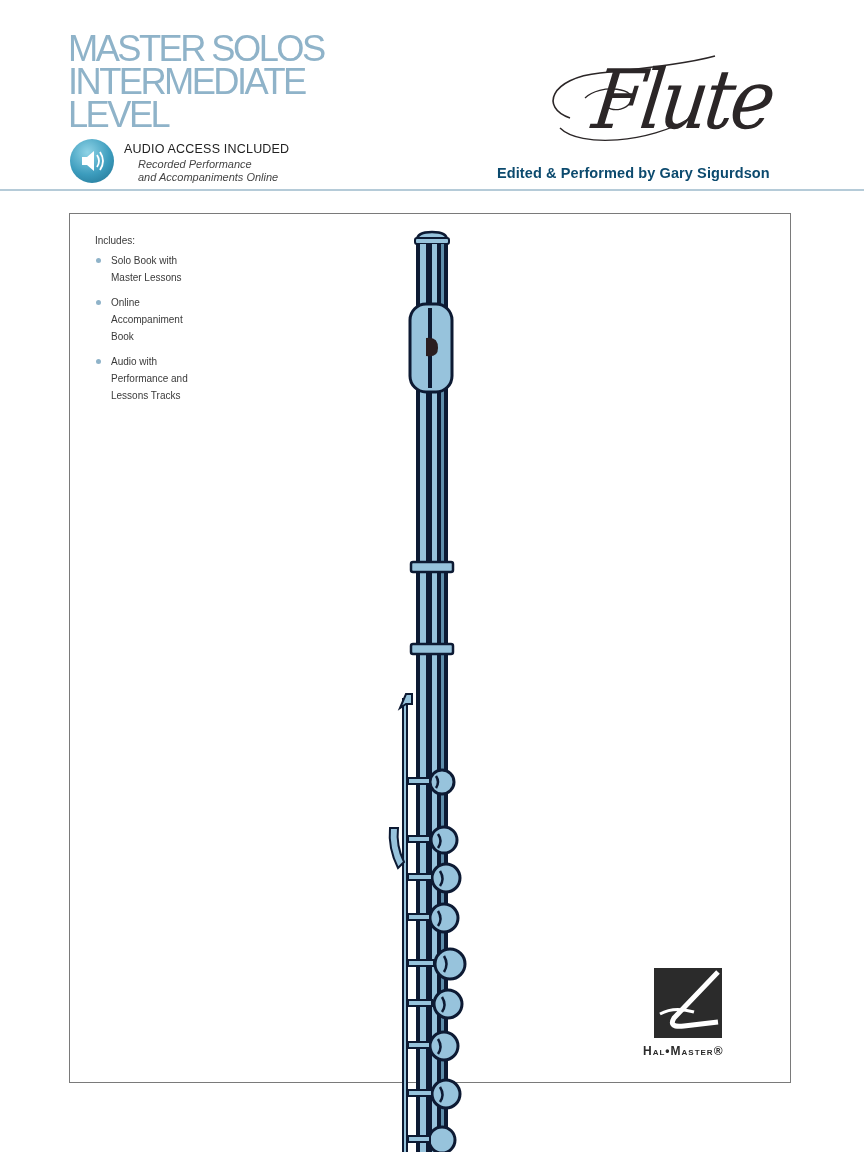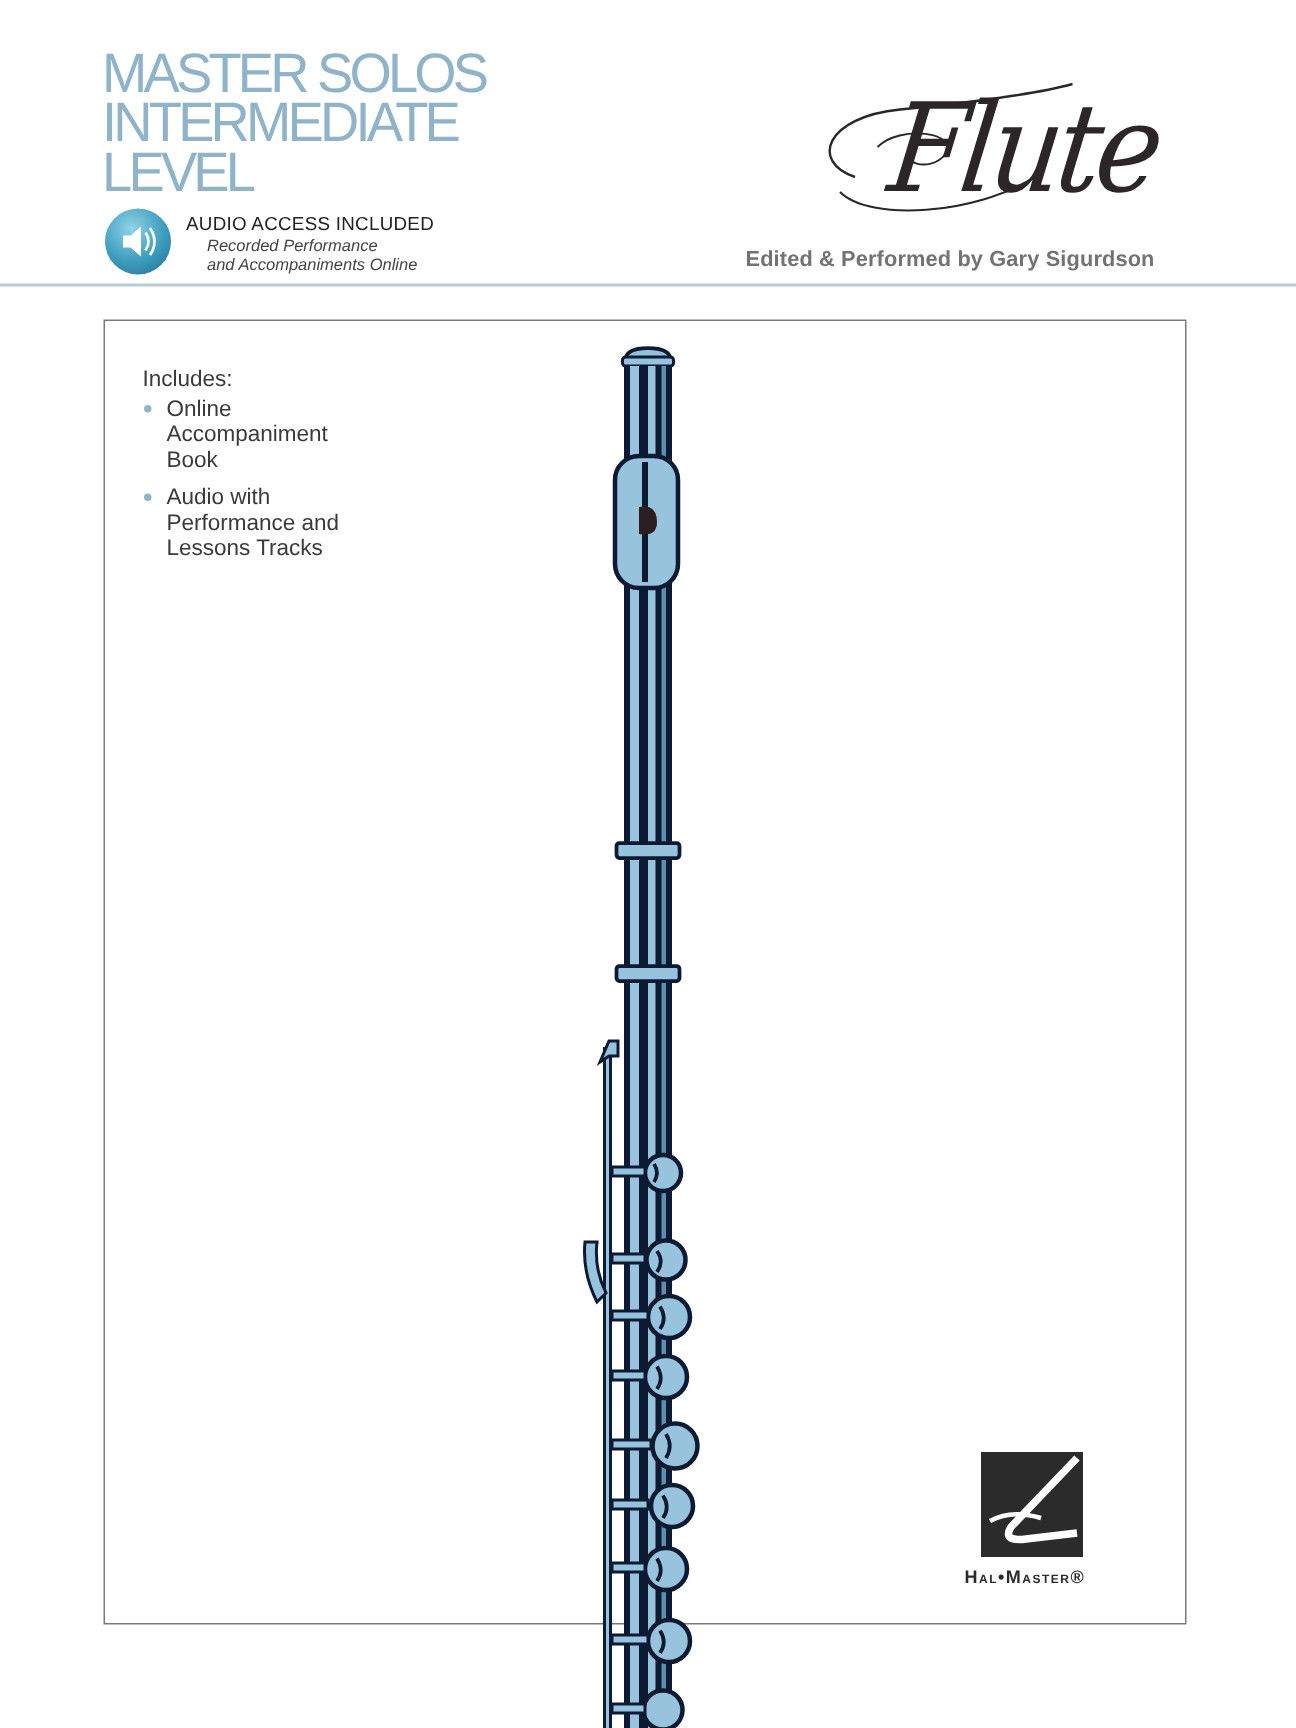--- a/index.html
+++ b/index.html
@@ -6,24 +6,24 @@
   body { width:864px; height:1152px; position:relative; overflow:hidden; font-family:"Liberation Sans", sans-serif; }
   .series-title { position:absolute; left:68px; top:32px; color:#8fb3c9; font-family:"Liberation Sans", sans-serif; font-size:37px; line-height:33px; letter-spacing:-2.6px; font-weight:normal; transform:scaleX(0.98); transform-origin:left top; }
   .series-title div { white-space:nowrap; }
   .audio-block { position:absolute; left:70px; top:139px; width:260px; height:46px; }
   .audio-icon { position:absolute; left:0; top:0; width:44px; height:44px; border-radius:50%; background:radial-gradient(circle at 40% 30%, #8fd3e6 0%, #3c9cbd 55%, #1f6f8f 100%); }
   .audio-icon svg { position:absolute; left:0; top:0; }
   .audio-heading { position:absolute; left:54px; top:3px; font-size:12.5px; font-weight:normal; color:#222; letter-spacing:0.2px; white-space:nowrap; }
   .audio-sub { position:absolute; left:54px; top:19px; font-size:11px; font-style:italic; color:#444; line-height:12.5px; white-space:nowrap;margin-left:14px; }
   .instrument-title { position:absolute; left:540px; top:48px; width:280px; height:110px; }
   .instrument-title .script { position:absolute; left:60px; top:2px; font-family:"DejaVu Serif", serif; font-style:italic; font-size:82px; color:#2b2627; letter-spacing:-4px; line-height:100px; transform:scaleX(0.9) skewX(-8deg); transform-origin:left top; }
-  .editor-line { position:absolute; left:497px; top:165px; font-size:14.5px; font-weight:bold; color:#737373; white-space:nowrap; letter-spacing:0.1px; }
+  .editor-line { position:absolute; left:497px; top:165px; font-size:14.5px; font-weight:bold; color:#0c4a6e; white-space:nowrap; letter-spacing:0.1px; }
   .header-rule { position:absolute; left:0; top:189px; width:864px; height:2px; background:#b5cbd8; }
   .frame { position:absolute; left:69px; top:213px; width:722px; height:870px; border:1.5px solid #7a7a7a; box-sizing:border-box; }
-  .includes { position:absolute; left:95px; top:244px; color:#3a3a3a; font-size:15px; line-height:17px; }
+  .includes { position:absolute; left:95px; top:232px; color:#3a3a3a; font-size:10px; line-height:17px; }
   .includes-label { margin-bottom:3px; }
   .includes ul { list-style:none; margin:0; padding:0; }
   .includes li { position:relative; padding-left:16px; margin-bottom:8px; }
   .includes li .dot { position:absolute; left:1px; top:6px; width:5px; height:5px; border-radius:50%; background:#8fb3c9; }
   .flute { position:absolute; left:380px; top:228px; width:100px; height:924px; }
   .logo { position:absolute; left:654px; top:968px; width:68px; height:70px; }
   .logo-text { position:absolute; left:643px; top:1044px; font-size:12px; color:#2b2b2b; letter-spacing:1px; white-space:nowrap; font-variant:small-caps; font-weight:bold; }
 </style>
 </head>
 <body>
@@ -60,20 +60,25 @@
 
 <div class="editor-line">Edited &amp; Performed by Gary Sigurdson</div>
 
 <div class="header-rule"></div>
 
 <div class="frame"></div>
 
 <div class="includes">
   <div class="includes-label">Includes:</div>
   <ul>
+    <li>
+      <span class="dot"></span>
+      <div>Solo Book with</div>
+      <div>Master Lessons</div>
+    </li>
     <li>
       <span class="dot"></span>
       <div>Online</div>
       <div>Accompaniment</div>
       <div>Book</div>
     </li>
     <li>
       <span class="dot"></span>
       <div>Audio with</div>
       <div>Performance and</div>

